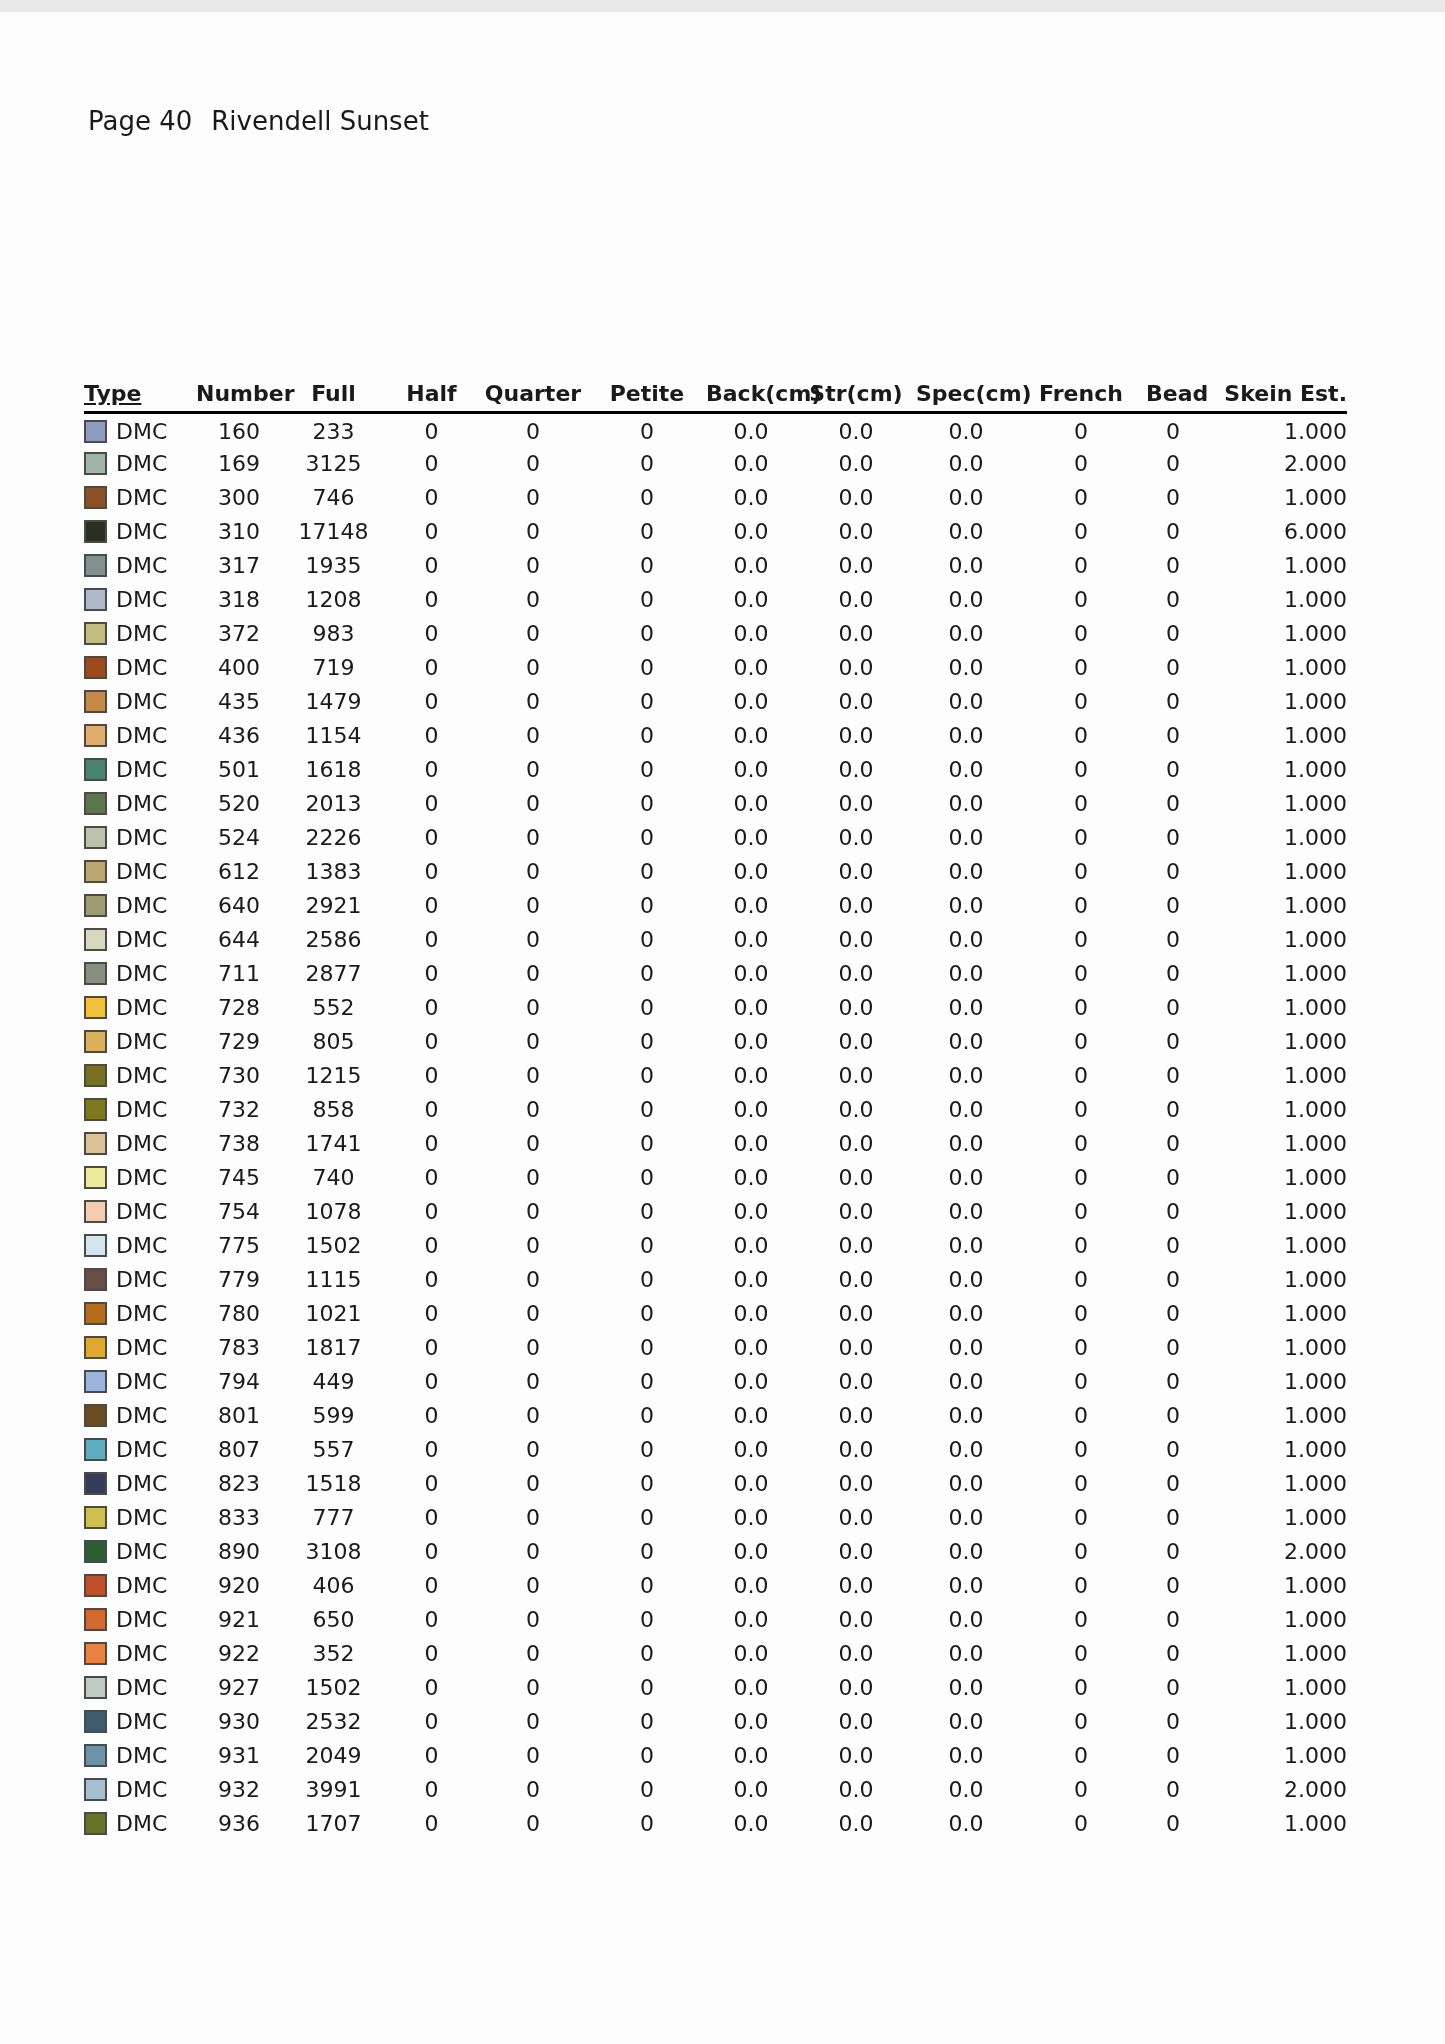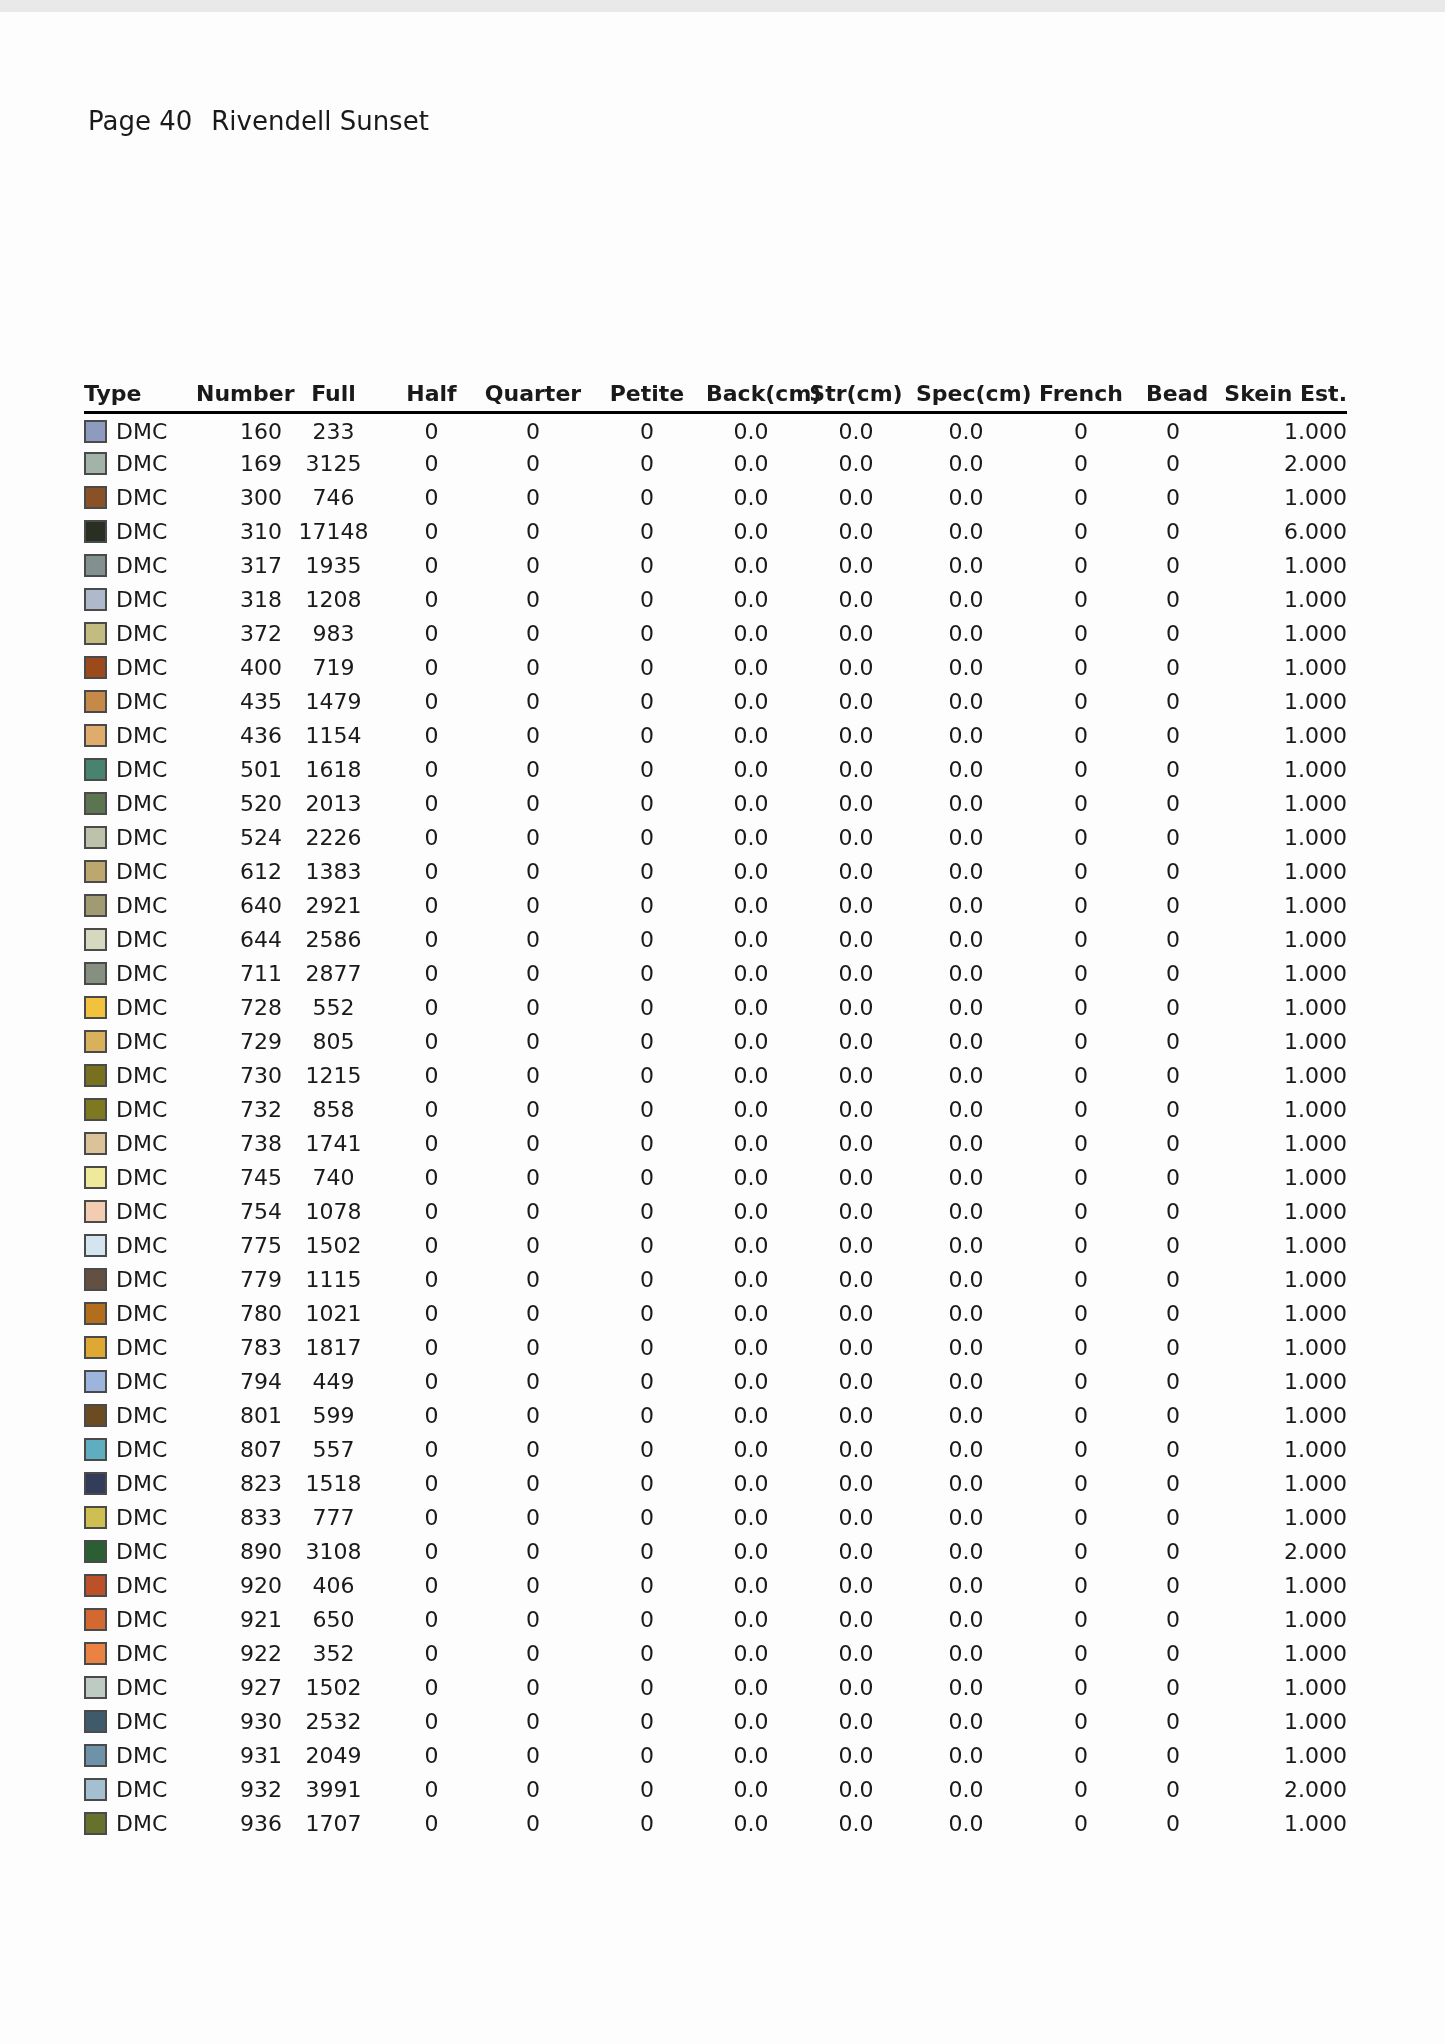--- a/index.html
+++ b/index.html
@@ -55,23 +55,23 @@
   .usage-table tbody td {
     height: 34px;
     padding: 0;
     white-space: nowrap;
     vertical-align: middle;
   }
   .usage-table tbody tr:first-child td { padding-top: 4px; }
 
   
   .c-type   { text-align: left; }
-  th.c-type { padding-left: 34px; }
+  th.c-type { padding-left: 34px; text-decoration: underline; }
   td.c-type { padding-left: 6px; }
-  .c-number { text-align: right; }
+  .c-number { text-align: center; }
   .c-full   { text-align: center; }
   th.c-full { padding-right: 15px; }
   .c-half, .c-quarter, .c-petite, .c-back, .c-str, .c-spec, .c-french, .c-bead { text-align: center; }
   .c-skein  { text-align: right; }
   th.c-skein { padding-right: 12px; }
   td.c-skein { padding-right: 42px; }
 
   .swatch {
     display: inline-block;
     width: 23px;

